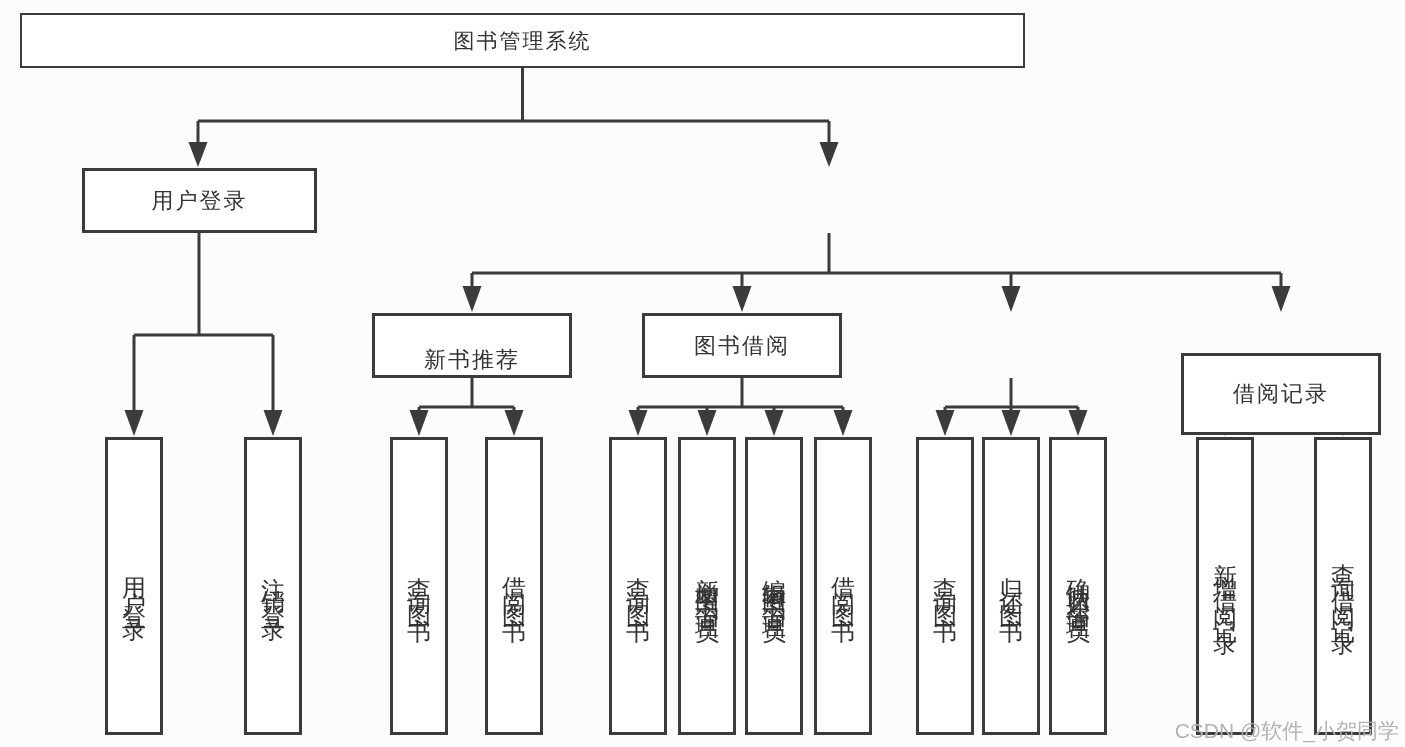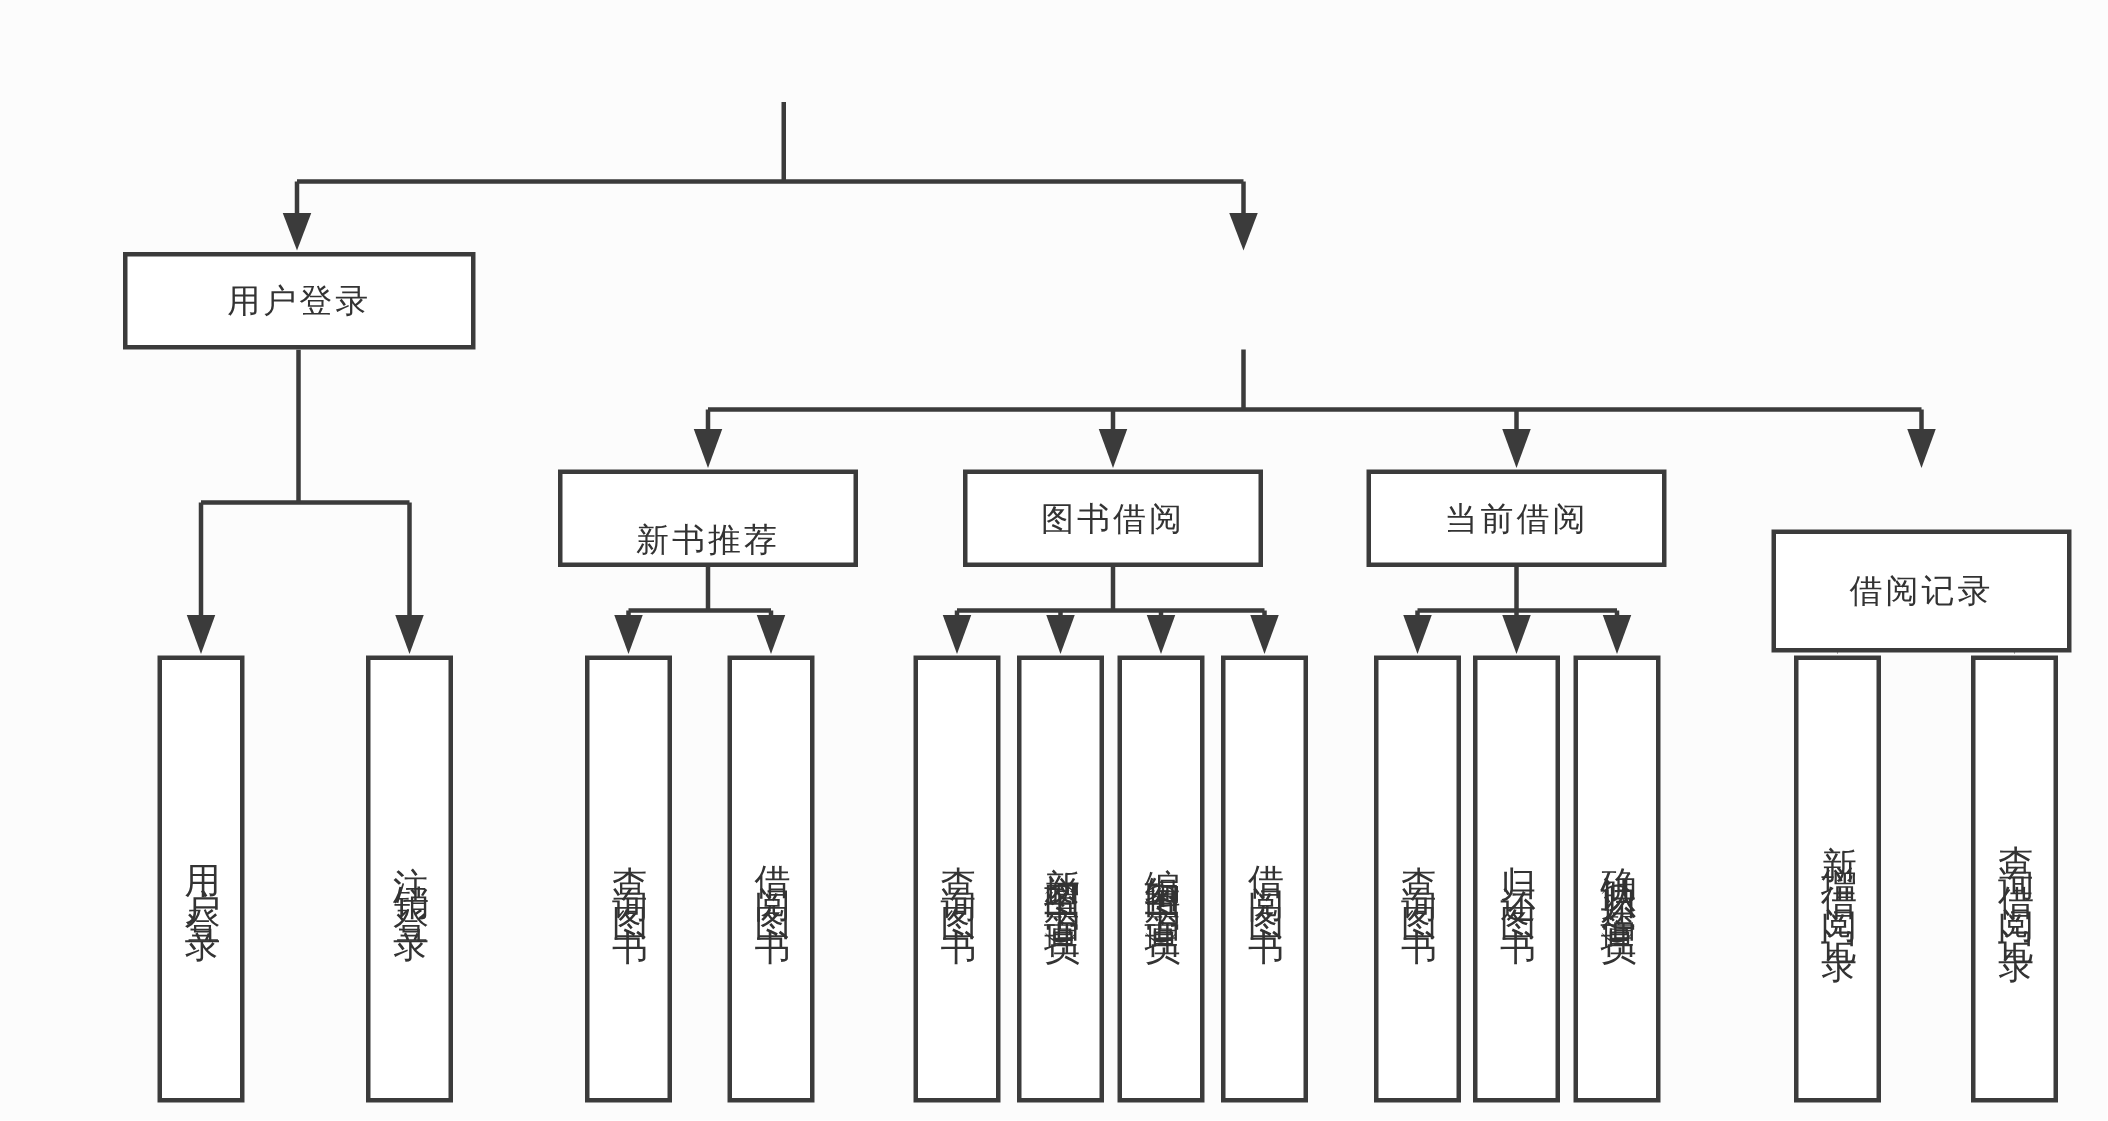--- a/index.html
+++ b/index.html
@@ -81,33 +81,33 @@
     <path d="M1011 378 V407 M945 407 H1078 M945 407 V412 M1011 407 V412 M1078 407 V412"></path>
     <polygon points="935.5,410 954.5,410 945,436"></polygon>
     <polygon points="1001.5,410 1020.5,410 1011,436"></polygon>
     <polygon points="1068.5,410 1087.5,410 1078,436"></polygon>
 
     <path d="M1281 378 V407 M1225 407 H1343 M1225 407 V412 M1343 407 V412"></path>
     <polygon points="1215.5,410 1234.5,410 1225,436"></polygon>
     <polygon points="1333.5,410 1352.5,410 1343,436"></polygon>
   </svg>
 
+  <div class="node root" style="left:20px;top:13px;width:1005px;height:55px;">
+    <span>图书管理系统</span>
+  </div>
 
   <div class="node hbox" style="left:82px;top:168px;width:235px;height:65px;">
     <span>用户登录</span>
   </div>
 
   <div class="node hbox" style="left:372px;top:313px;width:200px;height:65px;align-items:flex-end;">
     <span>新书推荐</span>
   </div>
   <div class="node hbox" style="left:642px;top:313px;width:200px;height:65px;">
     <span>图书借阅</span>
-  </div>
-  <div class="node hbox" style="left:911px;top:313px;width:200px;height:65px;">
-    <span>当前借阅</span>
   </div>
   <div class="node hbox" style="left:1181px;top:313px;width:200px;height:82px;margin-top:40px;">
     <span>借阅记录</span>
   </div>
 
   <div class="node leaf" style="left:105px;">
     <span class="vtext">用户登录</span>
   </div>
   <div class="node leaf" style="left:244px;">
     <span class="vtext">注销登录</span>
@@ -143,14 +143,15 @@
     <span class="vtext dense">确认归还（管理员）</span>
   </div>
 
   <div class="node leaf" style="left:1196px;">
     <span class="vtext">新增借阅记录</span>
   </div>
   <div class="node leaf" style="left:1314px;">
     <span class="vtext">查询借阅记录</span>
   </div>
 
+  <div class="watermark">CSDN @软件_小贺同学</div>
 
 </div>
 
 </body></html>

